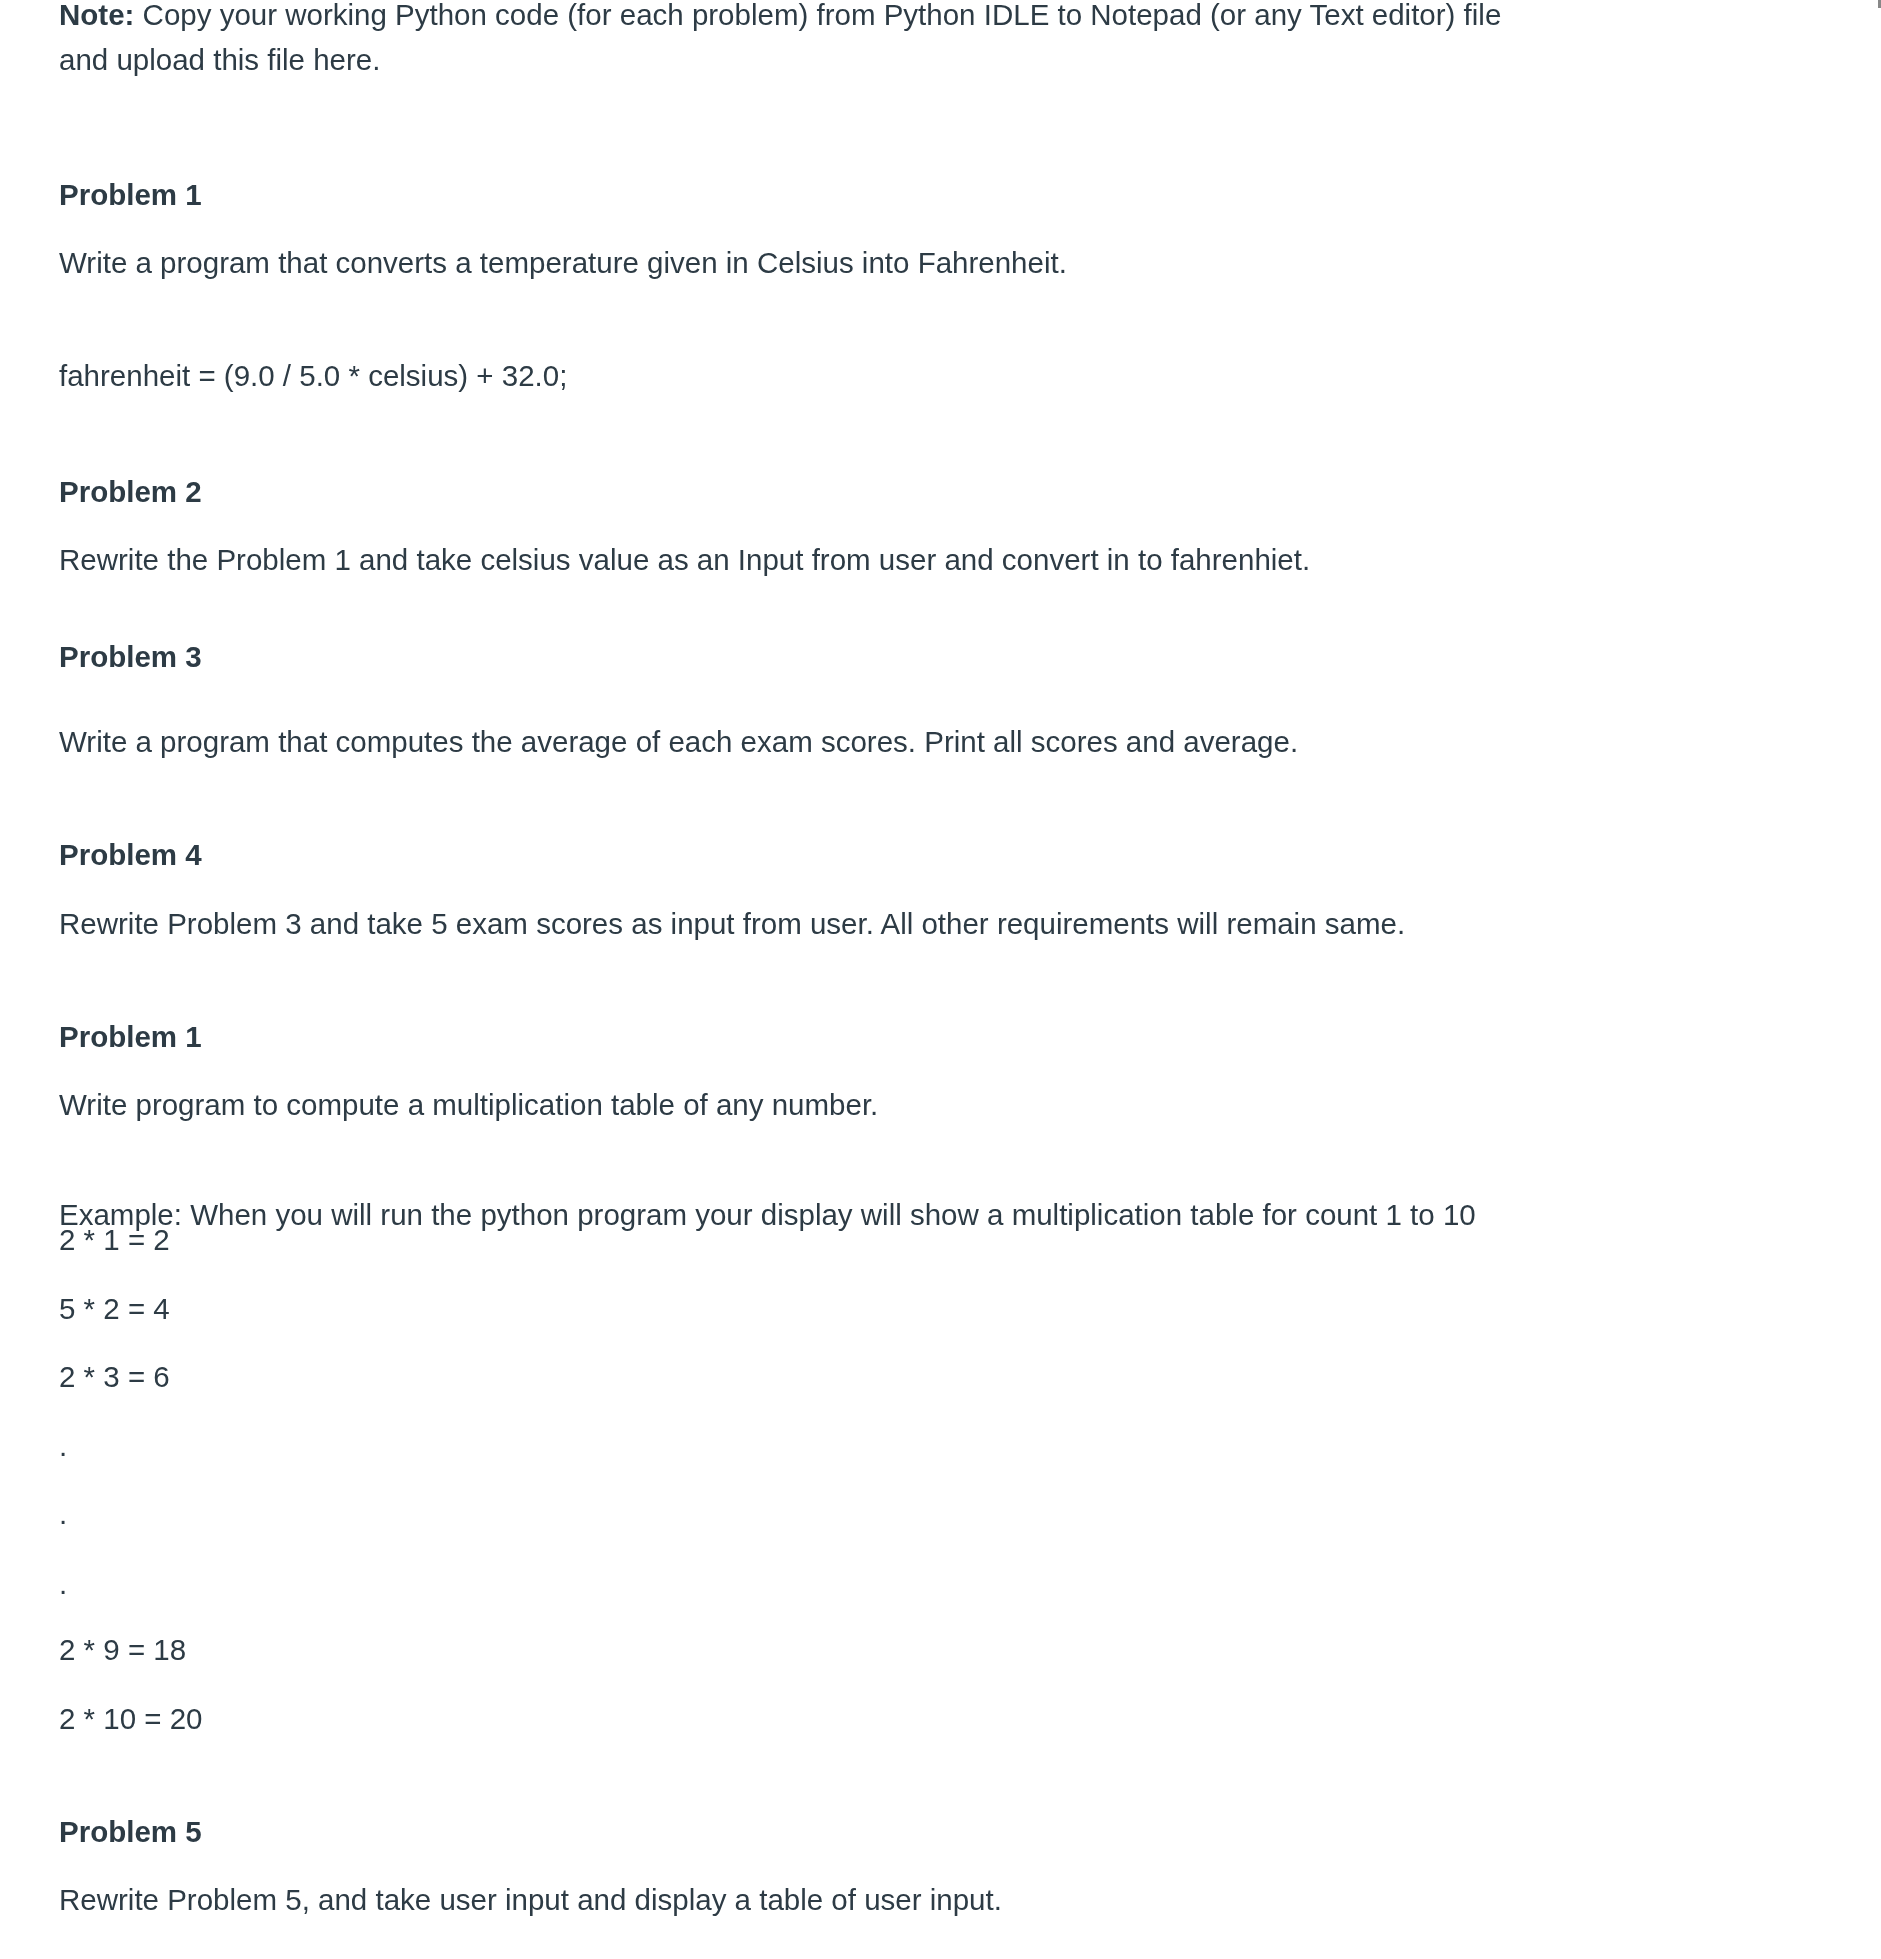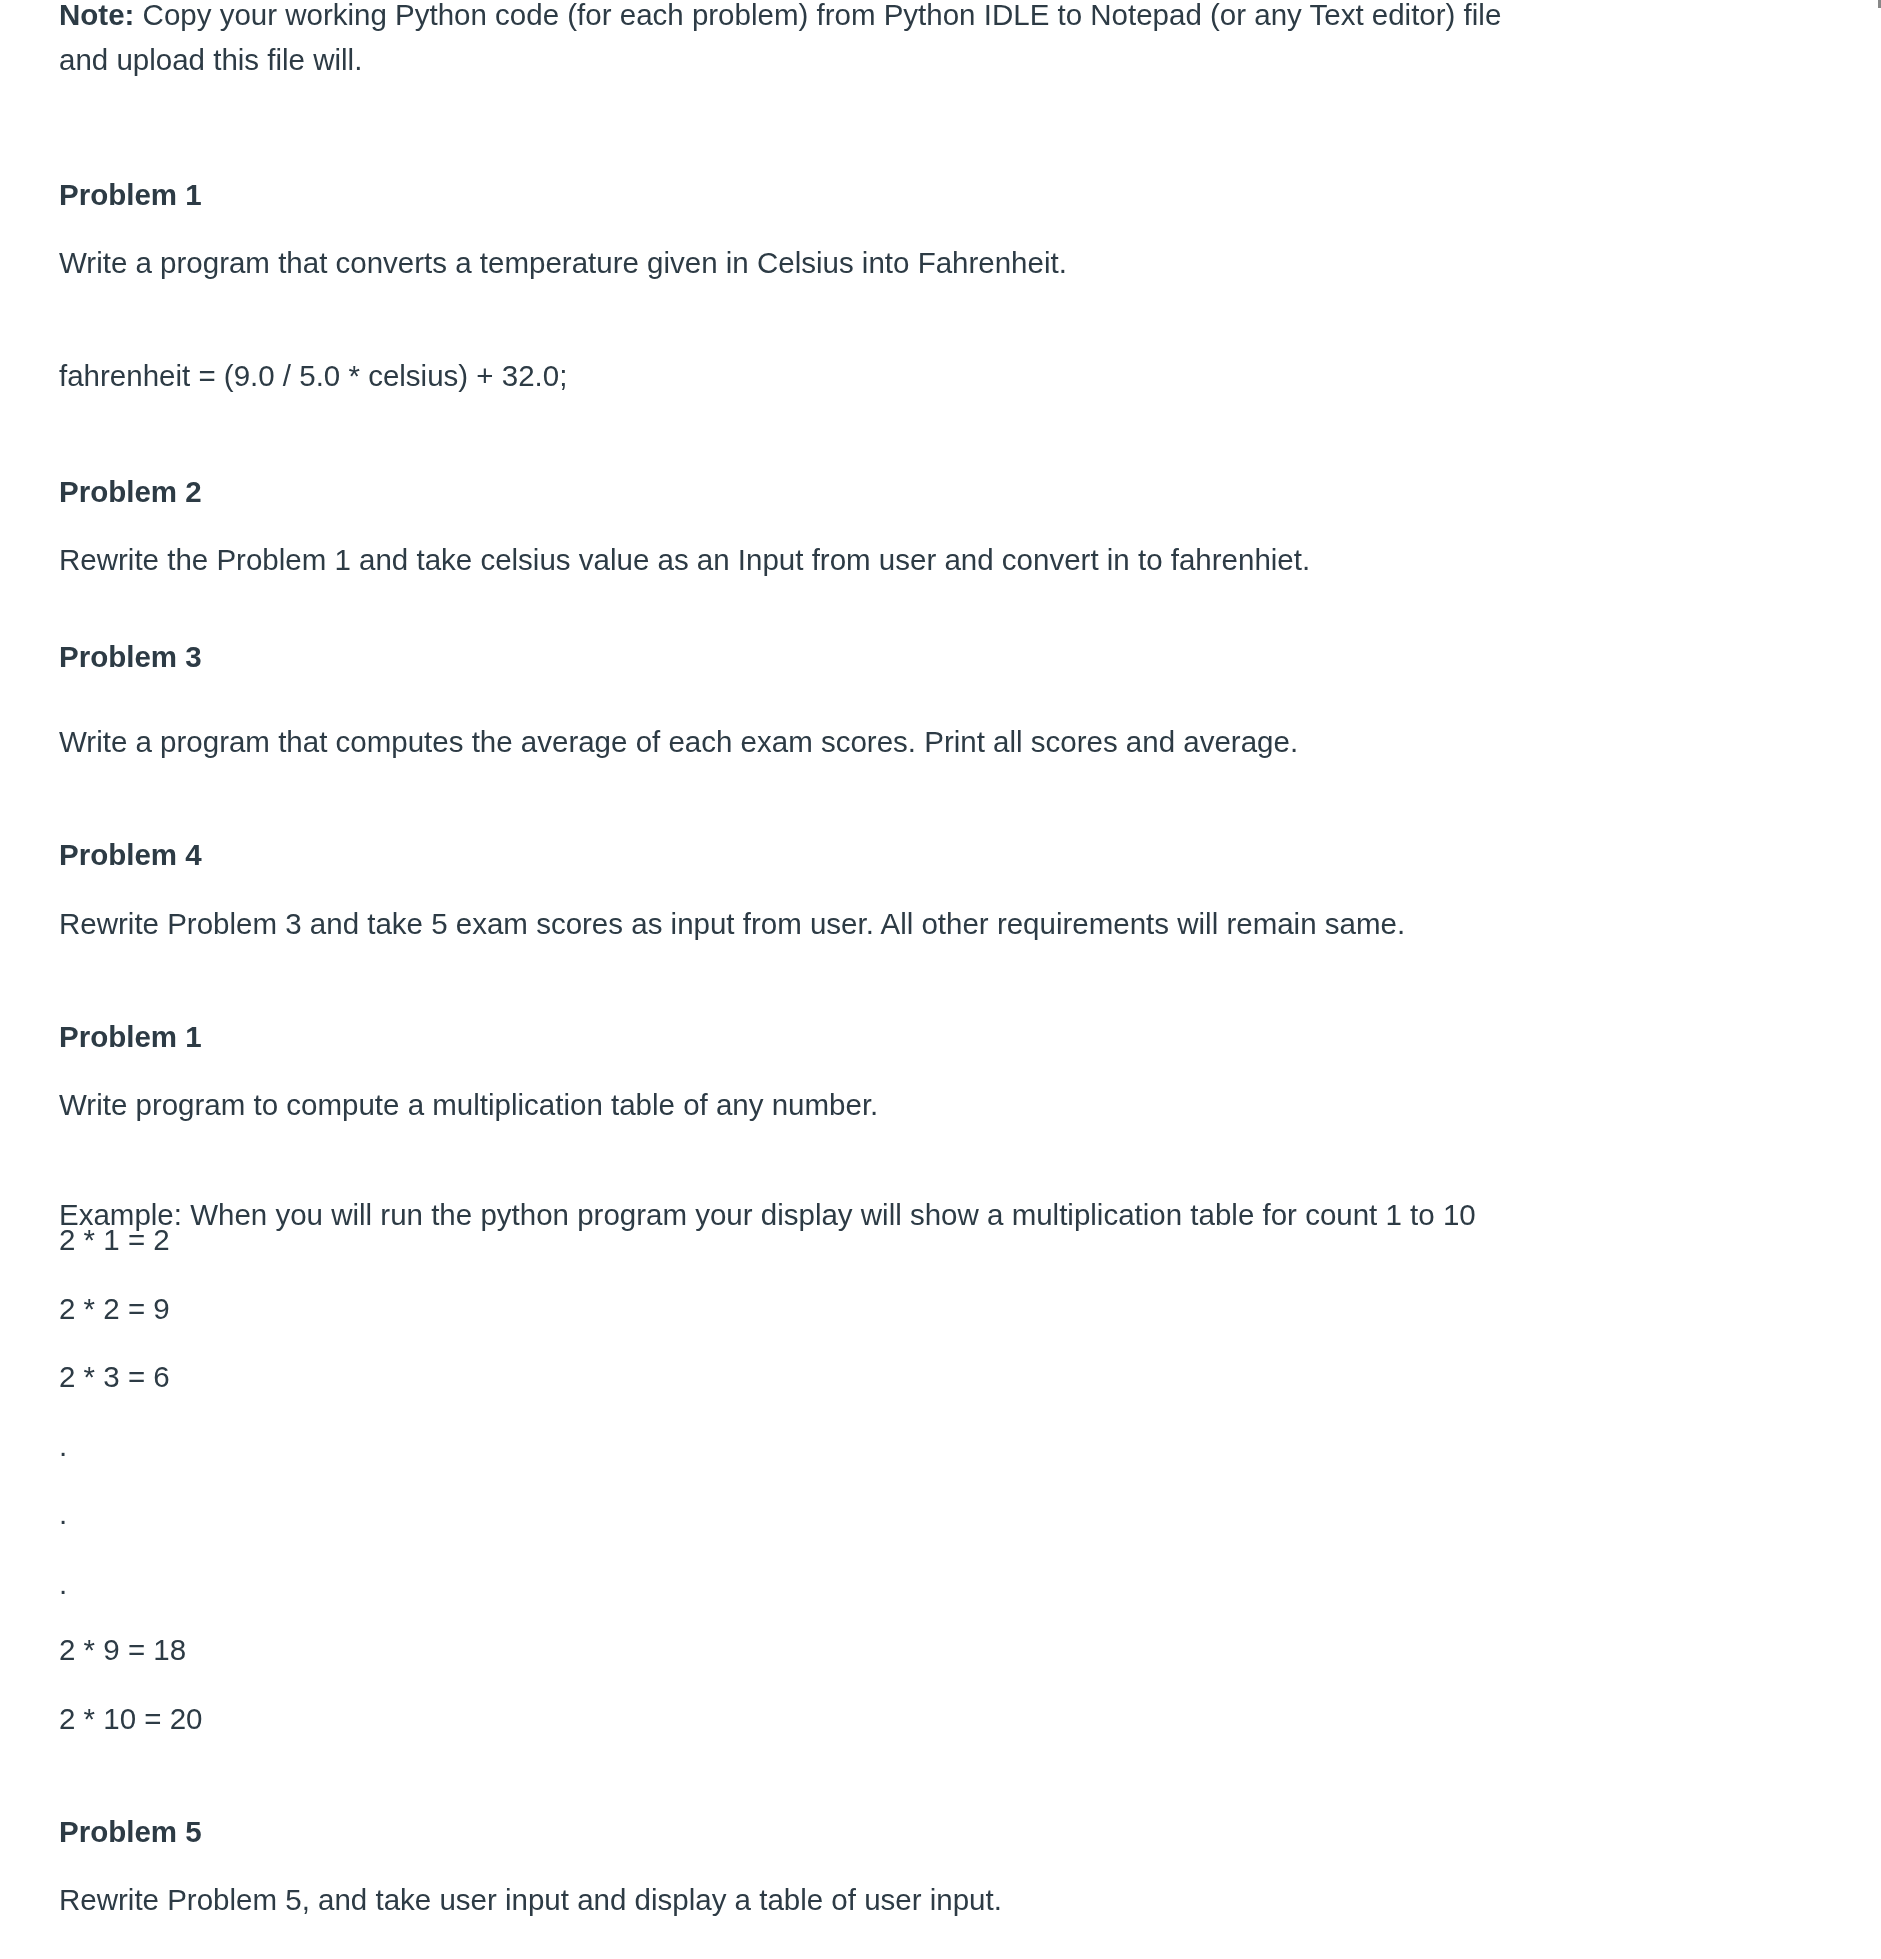--- a/index.html
+++ b/index.html
@@ -8,40 +8,40 @@
   .line { position: absolute; left: 59px; font-size: 29.5px; line-height: 38px; white-space: nowrap; }
   .bold { font-weight: bold; }
   .edge-mark { position: absolute; right: 0; top: 0; width: 2.9px; height: 7.6px; background: #888; }
 </style>
 </head>
 <body>
 
 <div class="edge-mark"></div>
 
 <div class="line" style="top:-3.8px"><span class="bold">Note:</span><span> Copy your working Python code (for each problem) from Python IDLE to Notepad (or any Text editor) file</span></div>
-<div class="line" style="top:41px">and upload this file will.</div>
+<div class="line" style="top:41px">and upload this file here.</div>
 
 <div class="line bold" style="top:176px">Problem 1</div>
 <div class="line" style="top:244px">Write a program that converts a temperature given in Celsius into Fahrenheit.</div>
 <div class="line" style="top:357px">fahrenheit = (9.0 / 5.0 * celsius) + 32.0;</div>
 
 <div class="line bold" style="top:473px">Problem 2</div>
 <div class="line" style="top:541px">Rewrite the Problem 1 and take celsius value as an Input from user and convert in to fahrenhiet.</div>
 
 <div class="line bold" style="top:638px">Problem 3</div>
 <div class="line" style="top:723px">Write a program that computes the average of each exam scores. Print all scores and average.</div>
 
 <div class="line bold" style="top:836px">Problem 4</div>
 <div class="line" style="top:905px">Rewrite Problem 3 and take 5 exam scores as input from user. All other requirements will remain same.</div>
 
 <div class="line bold" style="top:1018px">Problem 1</div>
 <div class="line" style="top:1086px">Write program to compute a multiplication table of any number.</div>
 <div class="line" style="top:1196px">Example: When you will run the python program your display will show a multiplication table for count 1 to 10</div>
 <div class="line" style="top:1221px">2 * 1 = 2</div>
-<div class="line" style="top:1290px">2 * 2 = 9</div>
+<div class="line" style="top:1290px">5 * 2 = 4</div>
 <div class="line" style="top:1358px">2 * 3 = 6</div>
 <div class="line" style="top:1427px">.</div>
 <div class="line" style="top:1495px">.</div>
 <div class="line" style="top:1565px">.</div>
 <div class="line" style="top:1631px">2 * 9 = 18</div>
 <div class="line" style="top:1700px">2 * 10 = 20</div>
 
 <div class="line bold" style="top:1813px">Problem 5</div>
 <div class="line" style="top:1881px">Rewrite Problem 5, and take user input and display a table of user input.</div>
 

